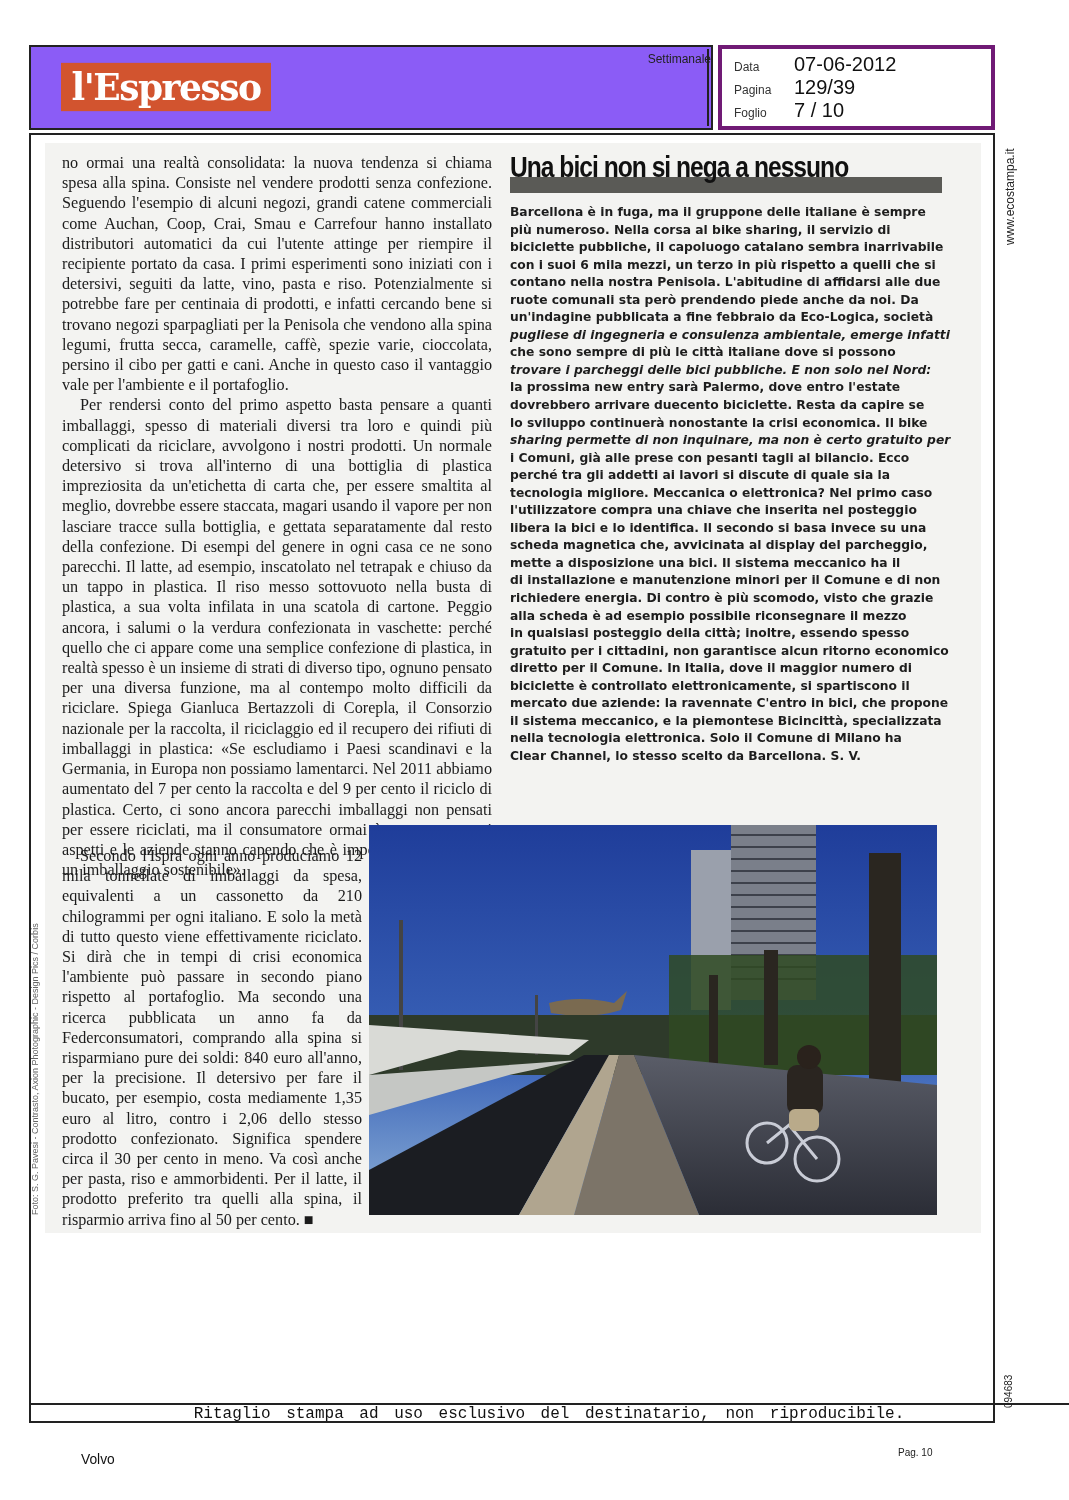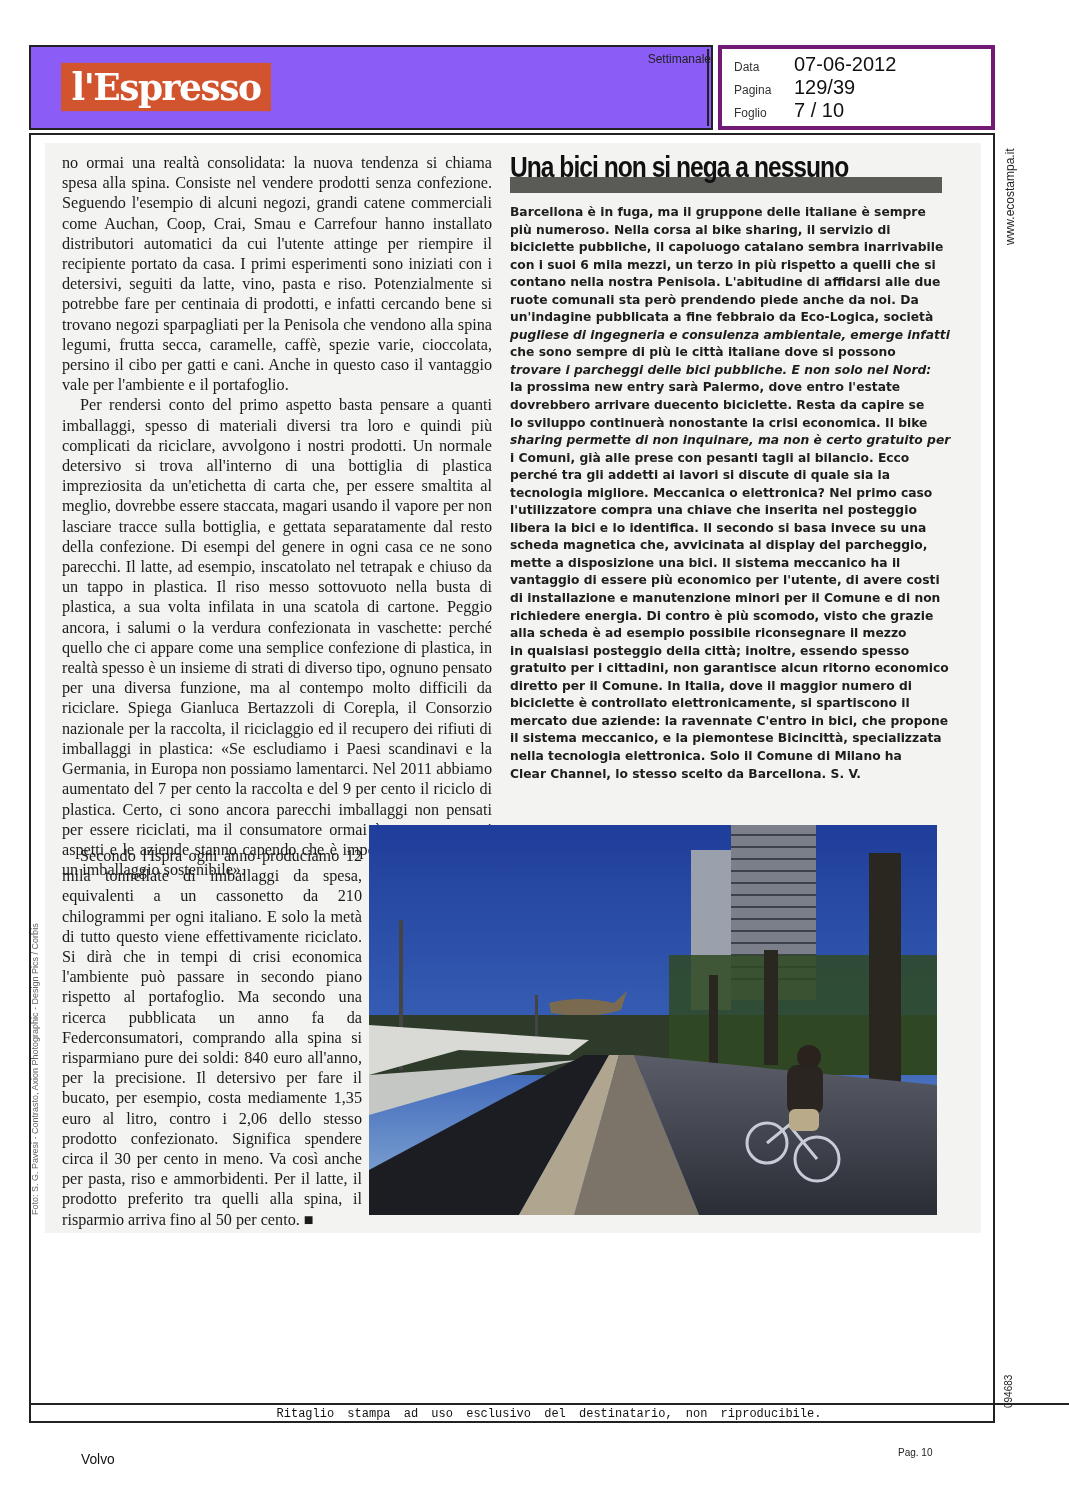--- a/index.html
+++ b/index.html
@@ -99,21 +99,21 @@
     }
     .side-code {
       position: absolute; left: 1003px; top: 1408px; transform-origin: left top;
       transform: rotate(-90deg); font-size: 10px; color: #222; white-space: nowrap;
     }
 
     
     .footer-bar {
       position: absolute; left: 29px; top: 1403px; width: 1040px; height: 20px;
       border-top: 2px solid #222;
-      text-align: center; font-family: "Liberation Mono", monospace; font-size: 12px;
+      text-align: center; font-family: "Liberation Mono", monospace; font-size: 16px;
       line-height: 18px; color: #111; word-spacing: 6px;
     }
     .client {
       position: absolute; left: 81px; top: 1450px; font-size: 15px; color: #111;
       transform: scaleX(0.92); transform-origin: left top;
     }
     .page-num {
       position: absolute; left: 898px; top: 1447px; font-size: 10px; color: #222;
     }
   </style>
@@ -171,21 +171,20 @@
   <span class="ln">dovrebbero arrivare duecento biciclette. Resta da capire se</span>
   <span class="ln">lo sviluppo continuerà nonostante la crisi economica. Il bike</span>
   <span class="ln it">sharing permette di non inquinare, ma non è certo gratuito per</span>
   <span class="ln">i Comuni, già alle prese con pesanti tagli al bilancio. Ecco</span>
   <span class="ln">perché tra gli addetti ai lavori si discute di quale sia la</span>
   <span class="ln">tecnologia migliore. Meccanica o elettronica? Nel primo caso</span>
   <span class="ln">l'utilizzatore compra una chiave che inserita nel posteggio</span>
   <span class="ln">libera la bici e lo identifica. Il secondo si basa invece su una</span>
   <span class="ln">scheda magnetica che, avvicinata al display del parcheggio,</span>
   <span class="ln">mette a disposizione una bici. Il sistema meccanico ha il</span>
-  <span class="ln">vantaggio di essere più economico per l'utente, di avere costi</span>
   <span class="ln">di installazione e manutenzione minori per il Comune e di non</span>
   <span class="ln">richiedere energia. Di contro è più scomodo, visto che grazie</span>
   <span class="ln">alla scheda è ad esempio possibile riconsegnare il mezzo</span>
   <span class="ln">in qualsiasi posteggio della città; inoltre, essendo spesso</span>
   <span class="ln">gratuito per i cittadini, non garantisce alcun ritorno economico</span>
   <span class="ln">diretto per il Comune. In Italia, dove il maggior numero di</span>
   <span class="ln">biciclette è controllato elettronicamente, si spartiscono il</span>
   <span class="ln">mercato due aziende: la ravennate C'entro in bici, che propone</span>
   <span class="ln">il sistema meccanico, e la piemontese Bicincittà, specializzata</span>
   <span class="ln">nella tecnologia elettronica. Solo il Comune di Milano ha</span>

